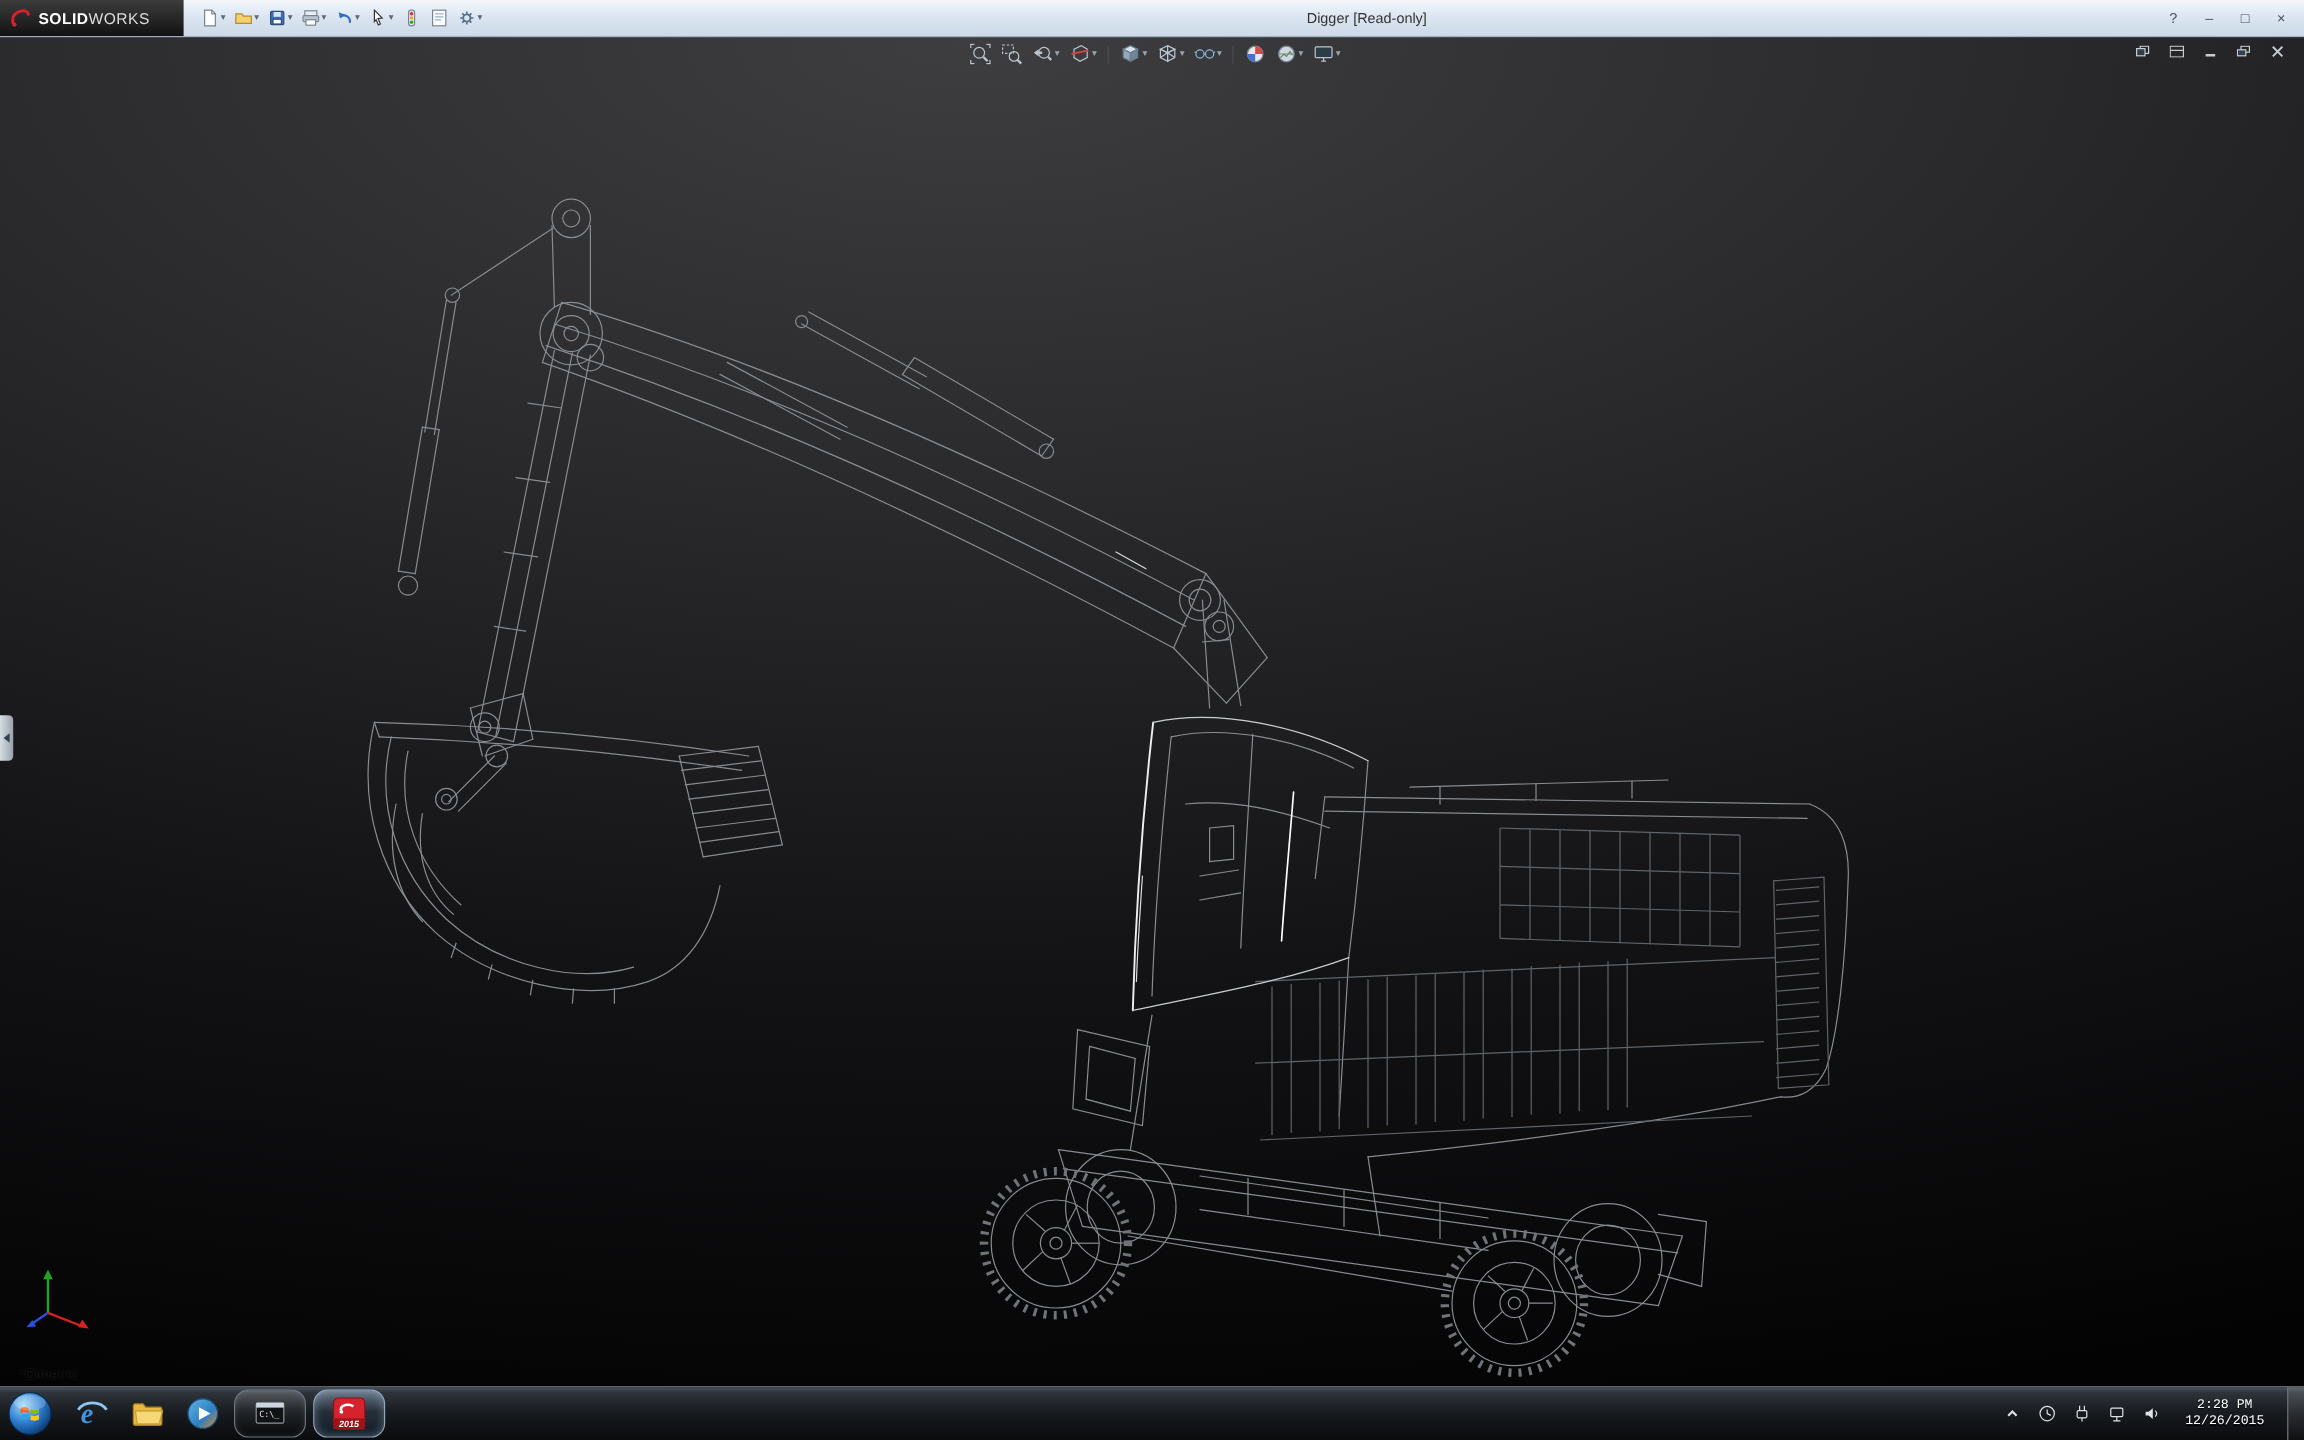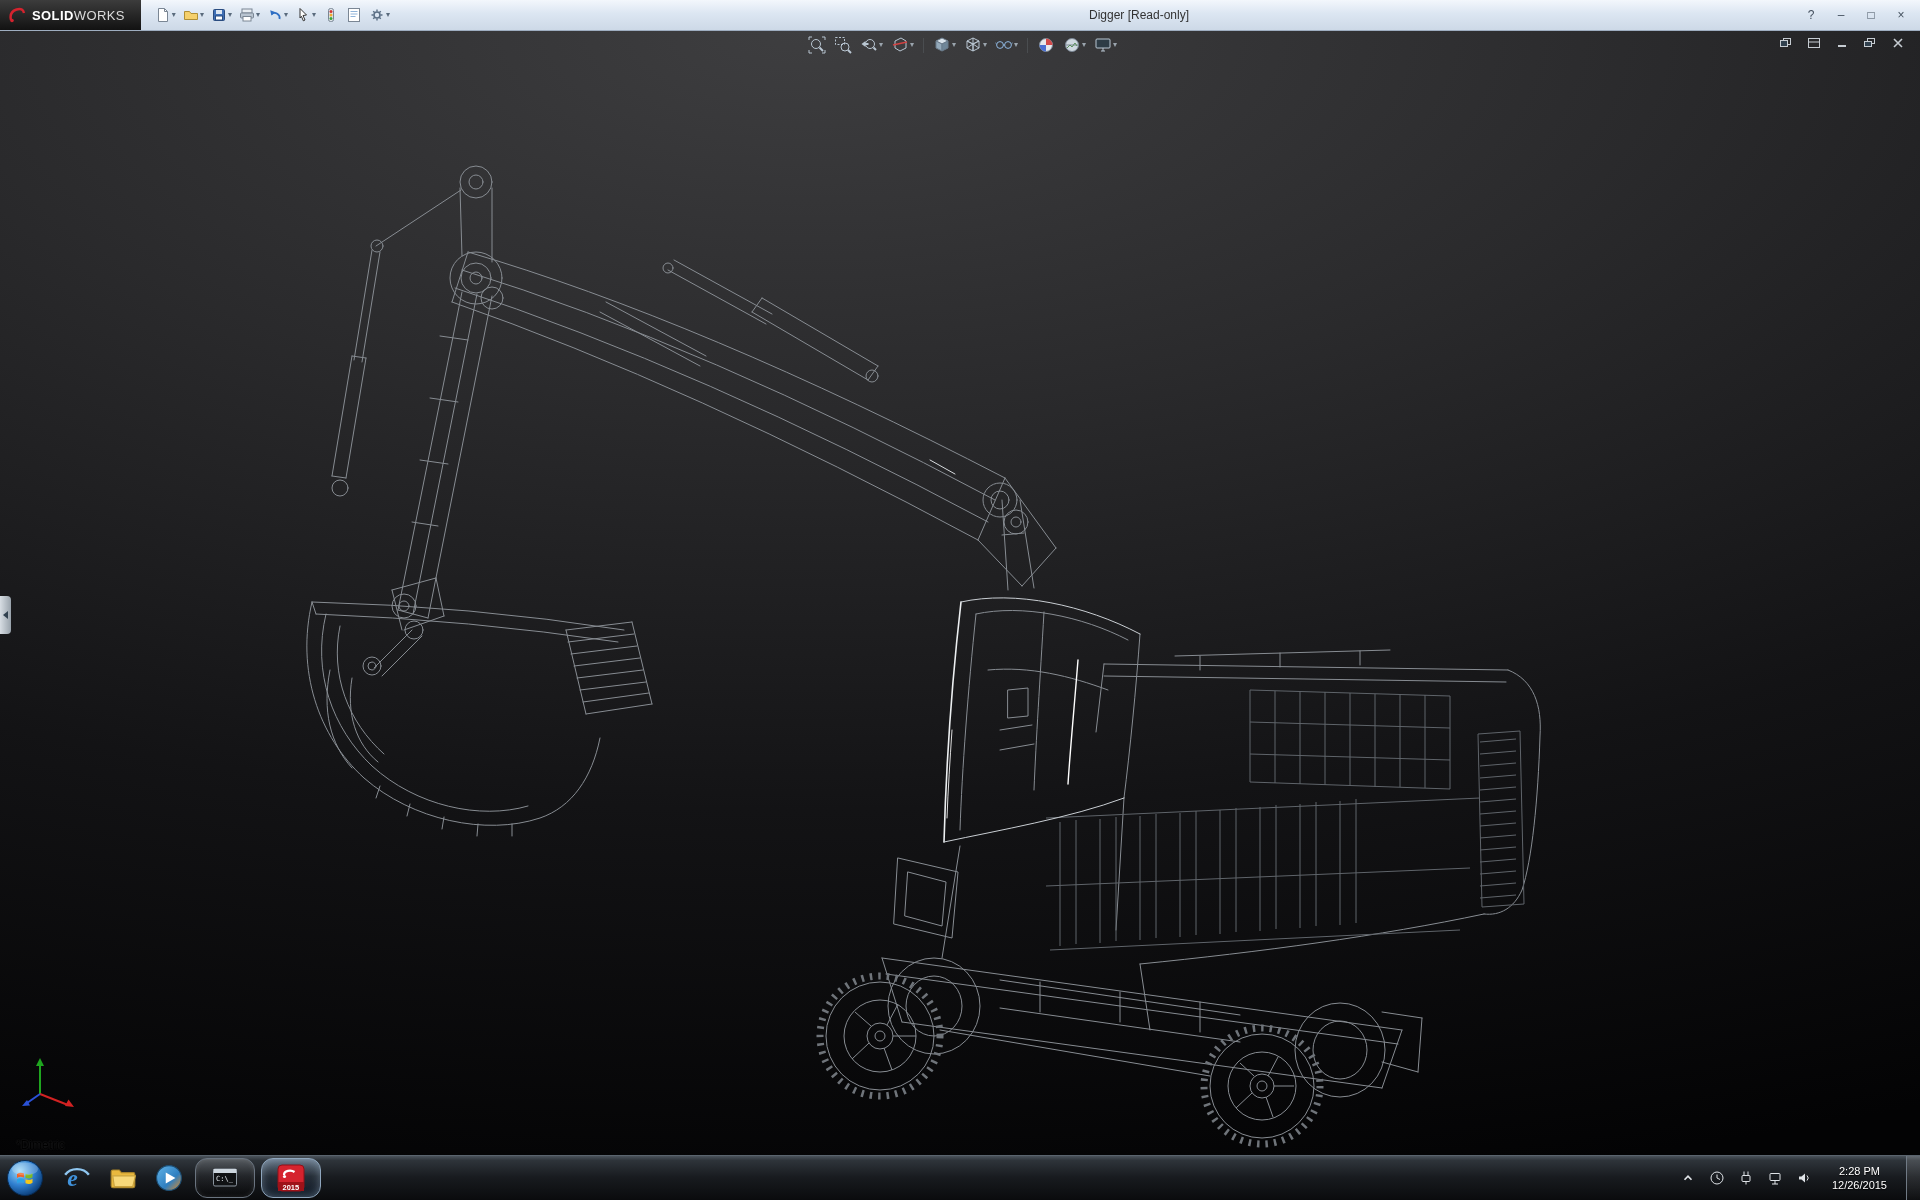--- a/index.html
+++ b/index.html
@@ -2,21 +2,21 @@
 <html><head>
 <meta charset="utf-8">
 <style>
   html,body{margin:0;padding:0;background:#000;}
   .screen{position:relative;width:1920px;height:1200px;overflow:hidden;font-family:"Liberation Sans",sans-serif;background:#000;}
 
   
   .titlebar{position:absolute;top:0;left:0;right:0;height:30px;
     background:linear-gradient(#f3f7fc,#dce6f2 45%,#cdd9e7);
     border-bottom:1px solid #9eadc0;display:flex;align-items:center;z-index:30;}
-  .brand{height:30px;display:flex;align-items:center;gap:6px;padding:0 16px 0 8px;
+  .brand{height:30px;display:flex;align-items:center;gap:6px;padding:0 28px 0 8px;
     background:linear-gradient(#3c3c3c,#121212);color:#fff;}
   .brand-text{font-size:13px;letter-spacing:.4px;white-space:nowrap;}
   .brand-bold{font-weight:bold;}
   .brand-light{font-weight:normal;color:#dcdcdc;}
   .main-toolbar{display:flex;align-items:center;margin-left:12px;gap:3px;}
   .tb-btn{display:flex;align-items:center;height:24px;padding:0 2px;border-radius:2px;}
   .caret{font-size:8px;color:#5a6b7d;margin-left:1px;line-height:1;}
   .window-title{position:absolute;left:1139px;transform:translateX(-50%);top:0;height:16px;
     line-height:30px;font-size:12px;color:#333;white-space:nowrap;}
   .caption{position:absolute;right:8px;top:0;height:30px;display:flex;align-items:center;gap:8px;}
@@ -51,22 +51,22 @@
     background:linear-gradient(#4b535b 0%,#2e343a 10%,#181b1f 48%,#0a0b0d 100%);
     border-top:1px solid #5a646e;display:flex;align-items:center;z-index:40;}
   .start-orb{width:42px;height:42px;margin:0 8px 0 4px;display:flex;align-items:center;justify-content:center;}
   .task-icon{width:46px;height:40px;display:flex;align-items:center;justify-content:center;border-radius:3px;}
   .task-window-btn{width:58px;height:38px;margin:0 3px;display:flex;align-items:center;justify-content:center;
     border:1px solid #6a7480;border-radius:12px;
     background:linear-gradient(rgba(255,255,255,.18),rgba(255,255,255,.05) 40%,rgba(0,0,0,.28));
     box-shadow:inset 0 0 5px rgba(255,255,255,.12);}
   .task-window-btn.active{border-color:#8fa6bd;
     background:linear-gradient(rgba(190,220,255,.38),rgba(120,160,200,.15) 45%,rgba(30,60,100,.3));
-    box-shadow:inset 0 0 8px rgba(200,230,255,.35);}
-  .tray{margin-left:auto;display:flex;align-items:center;gap:11px;height:100%;}
+    box-shadow:inset 0 0 8px rgba(200,230,255,.35);font-style:italic;}
+  .tray{margin-left:auto;display:flex;align-items:center;gap:11px;height:100%;font-family:Liberation Mono, monospace;}
   .tray-icon{width:18px;height:18px;display:flex;align-items:center;justify-content:center;}
   .clock{display:flex;flex-direction:column;align-items:center;justify-content:center;
     color:#fff;font-size:11px;line-height:14px;text-shadow:0 1px 1px #000;margin:0 8px;}
   .show-desktop{width:13px;height:44px;border-left:1px solid #707a85;
     background:linear-gradient(rgba(255,255,255,.14),rgba(255,255,255,.02));}
   svg{display:block;}
 </style>
 </head>
 <body>
 

